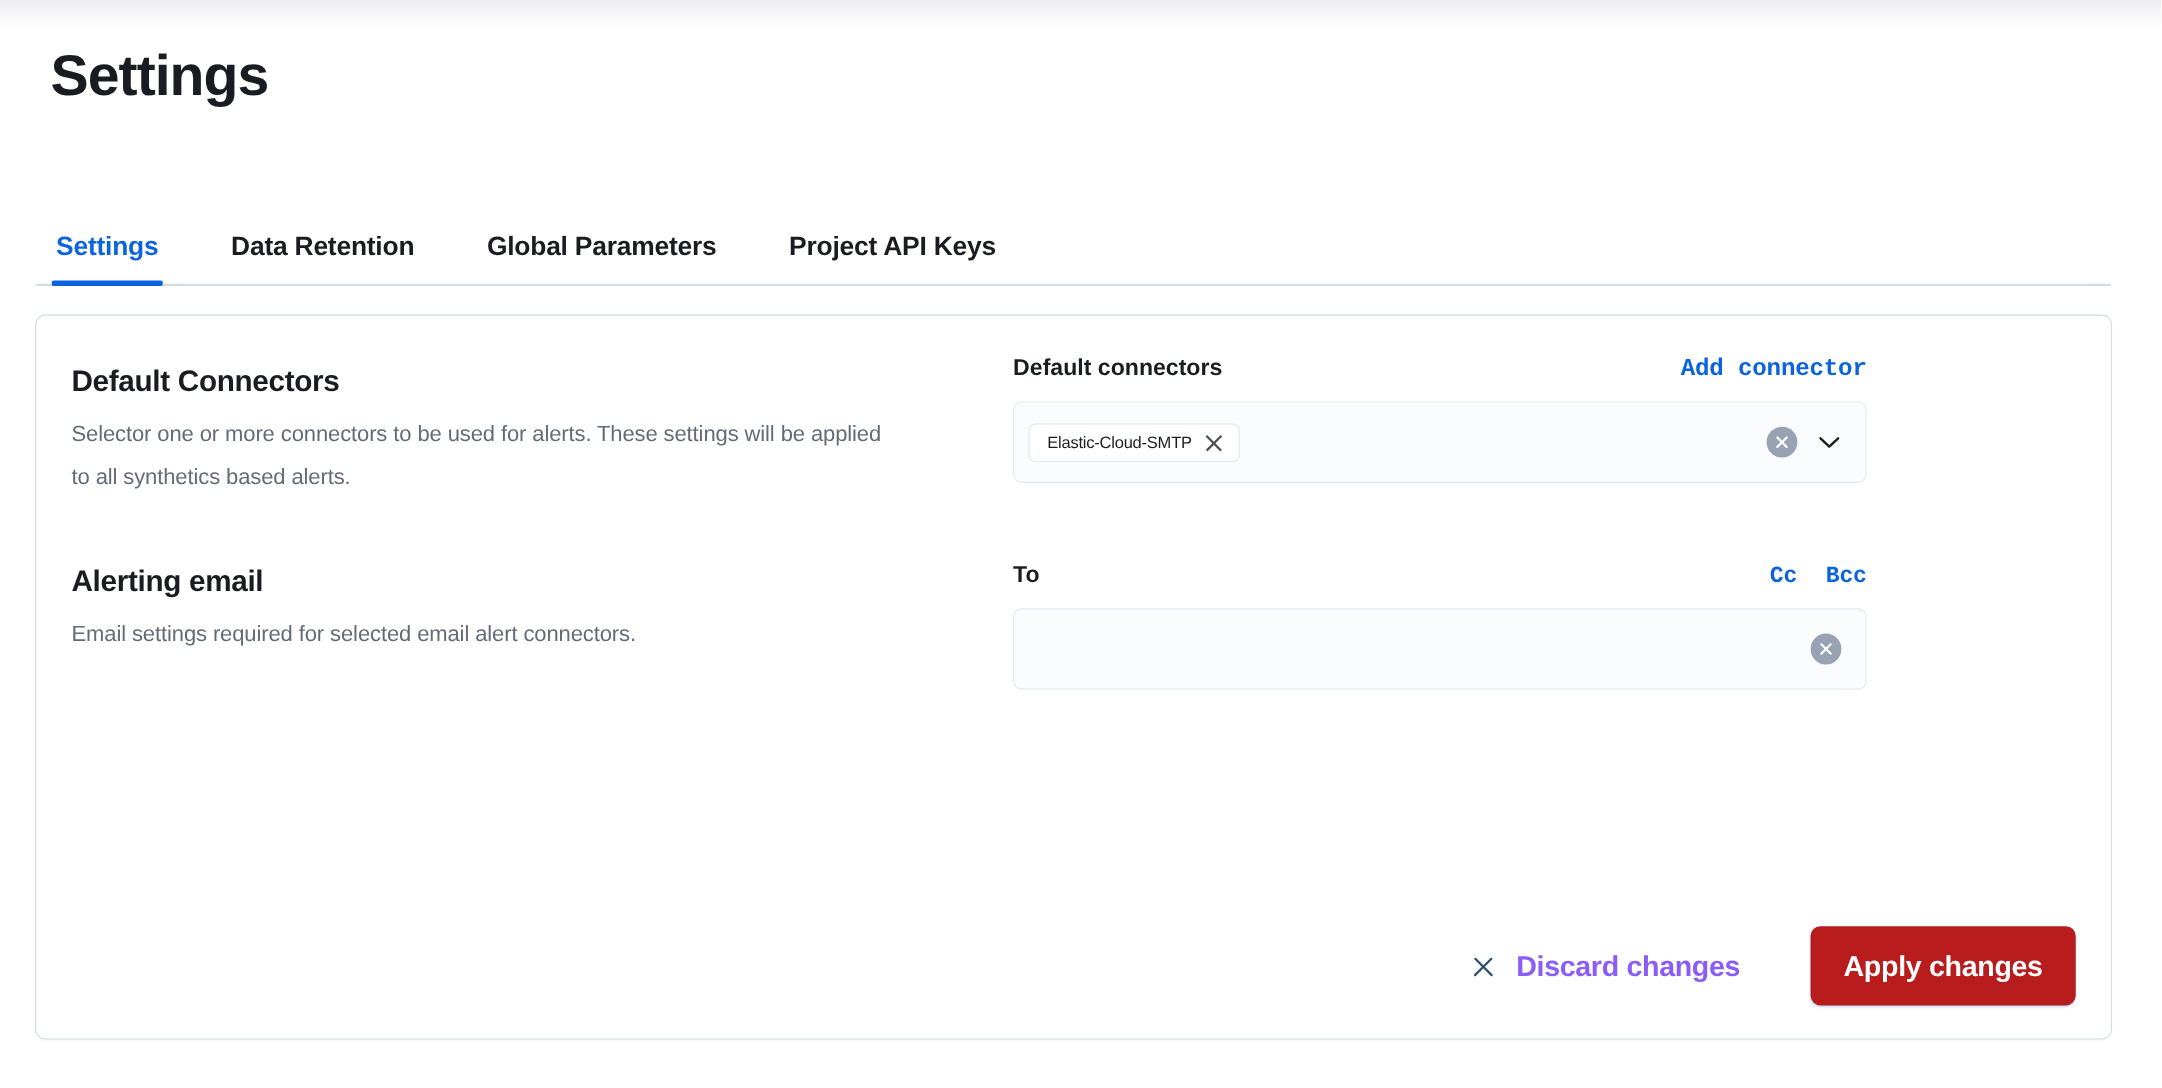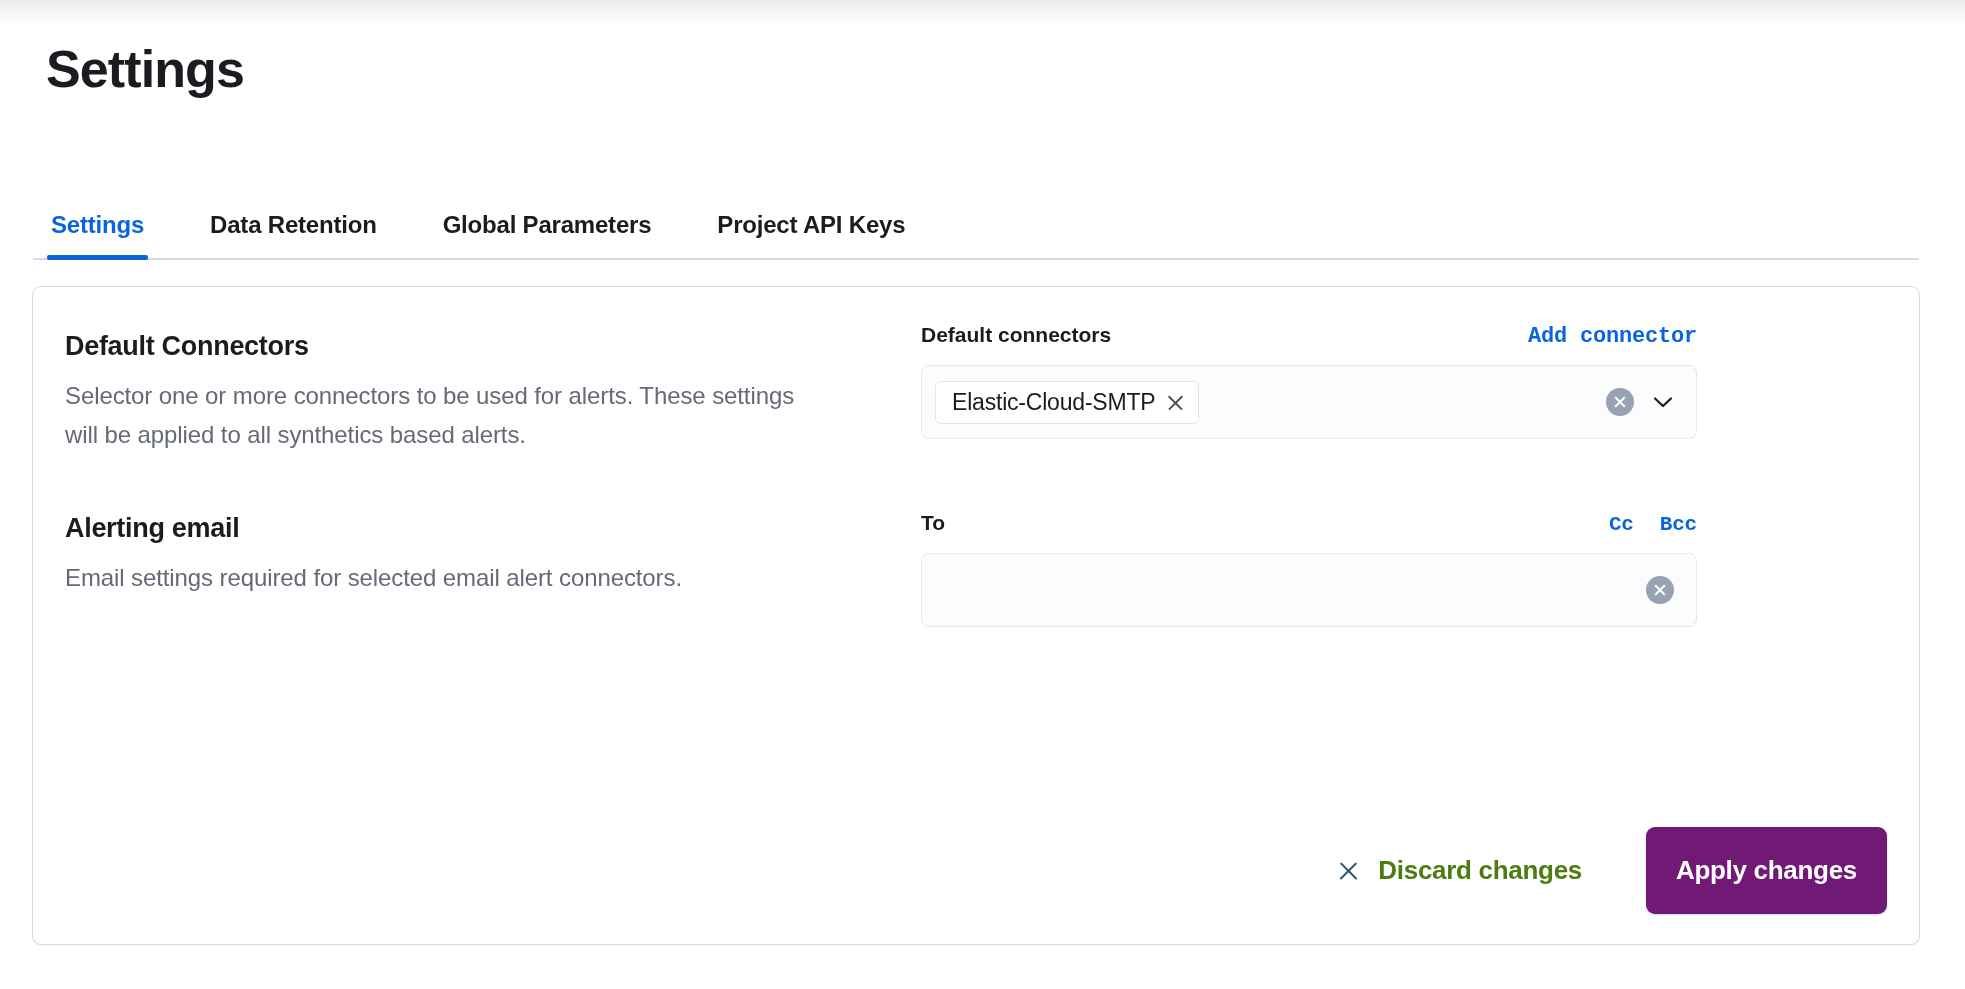--- a/index.html
+++ b/index.html
@@ -103,21 +103,21 @@
   }
   .section-title {
     margin: 0 0 14px 0;
     font-size: 27px;
     font-weight: 700;
     color: #1a1c21;
     letter-spacing: -0.3px;
   }
   .section-desc {
     margin: 0;
-    font-size: 24px;
+    font-size: 20px;
     line-height: 39px;
     color: #646a77;
     max-width: 740px;
     letter-spacing: -0.1px;
   }
 
   .col-right {
     position: absolute;
     left: 888px;
     width: 776px;
@@ -166,21 +166,21 @@
   .combo.with-chevron { padding-right: 118px; }
 
   .pill {
     display: inline-flex;
     align-items: center;
     gap: 11px;
     background: #ffffff;
     border: 1px solid #e0e4ee;
     border-radius: 6px;
     padding: 7px 13px 7px 16px;
-    font-size: 23px;
+    font-size: 15px;
     color: #1a1c21;
     letter-spacing: -0.2px;
     white-space: nowrap;
   }
   .pill-x {
     width: 19px; height: 19px;
     display: inline-block;
     position: relative;
     cursor: pointer;
     flex: none;
@@ -228,21 +228,21 @@
     right: 32px;
     bottom: 30px;
     display: flex;
     align-items: center;
     gap: 0;
   }
   .discard {
     display: flex;
     align-items: center;
     gap: 18px;
-    color: #4d7c0f;
+    color: #8b5cf6;
     font-size: 26px;
     font-weight: 700;
     letter-spacing: -0.3px;
     cursor: pointer;
     background: none;
     border: none;
     font-family: inherit;
     padding: 0 42px 0 0;
     margin-right: 22px;
     justify-content: flex-end;
@@ -258,29 +258,29 @@
     position: absolute;
     left: 0; top: 11px;
     width: 23px; height: 2.4px;
     background: #2b4f77;
     border-radius: 1px;
   }
   .x-icon::before { transform: rotate(45deg); }
   .x-icon::after  { transform: rotate(-45deg); }
 
   .apply-btn {
-    background: #701a75;
+    background: #b91c1c;
     color: #ffffff;
     border: none;
     border-radius: 9px;
     font-size: 26px;
     font-weight: 700;
     letter-spacing: -0.3px;
     padding: 0 30px;
-    height: 87px;
+    height: 72px;
     min-width: 240px;
     cursor: pointer;
     font-family: inherit;
     box-shadow: 0 1px 2px rgba(11,100,221,0.25);
   }
 </style>
 </head>
 <body>
 
 <div class="page">

